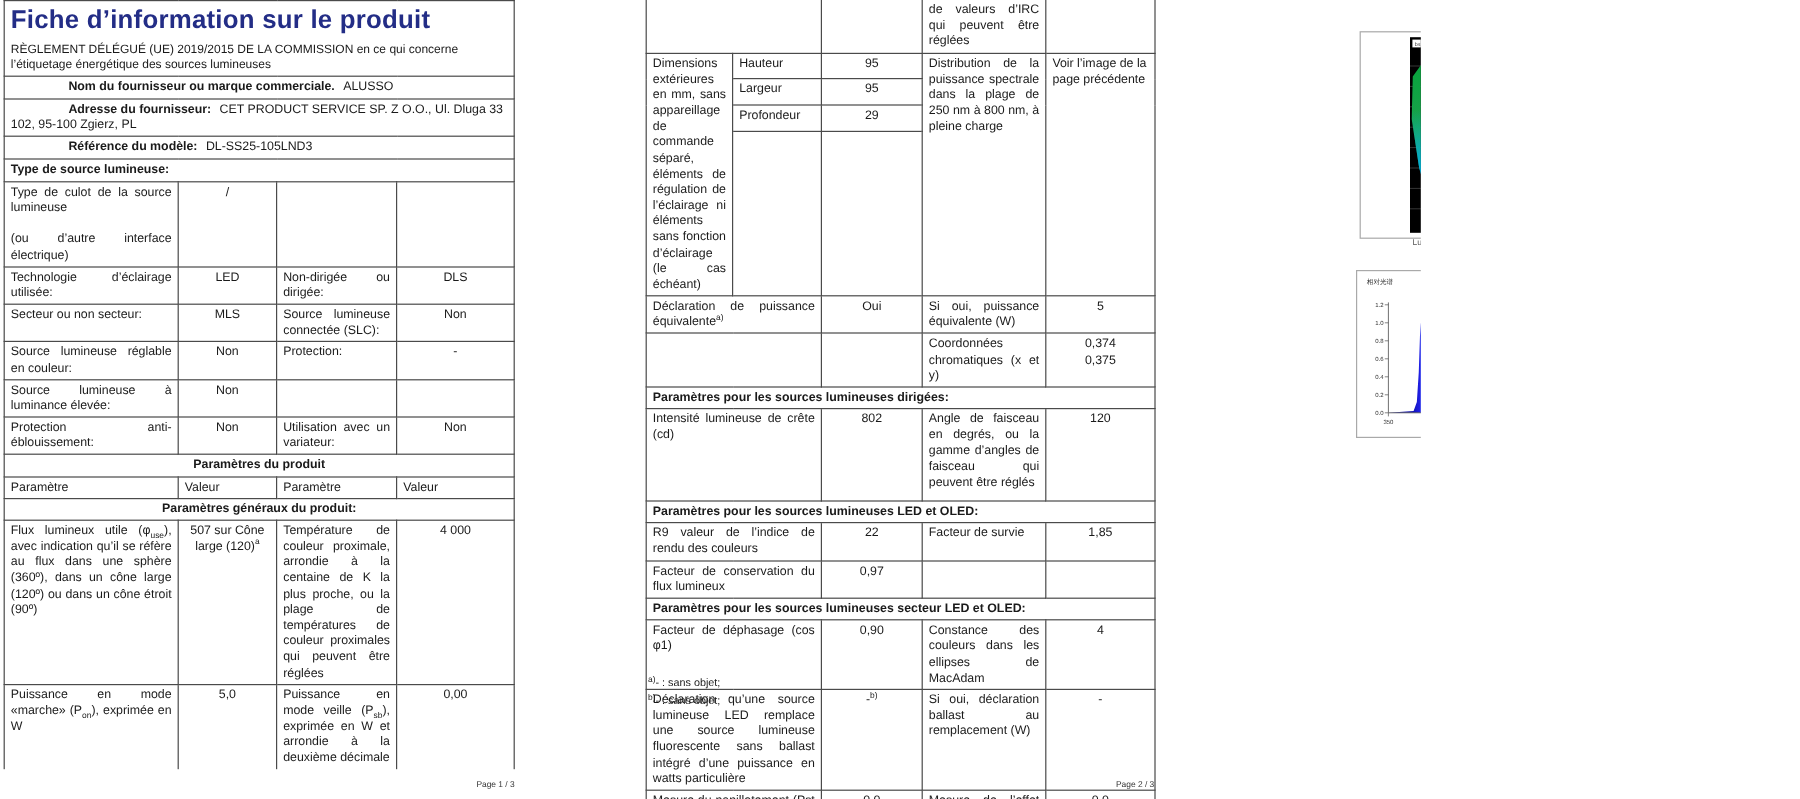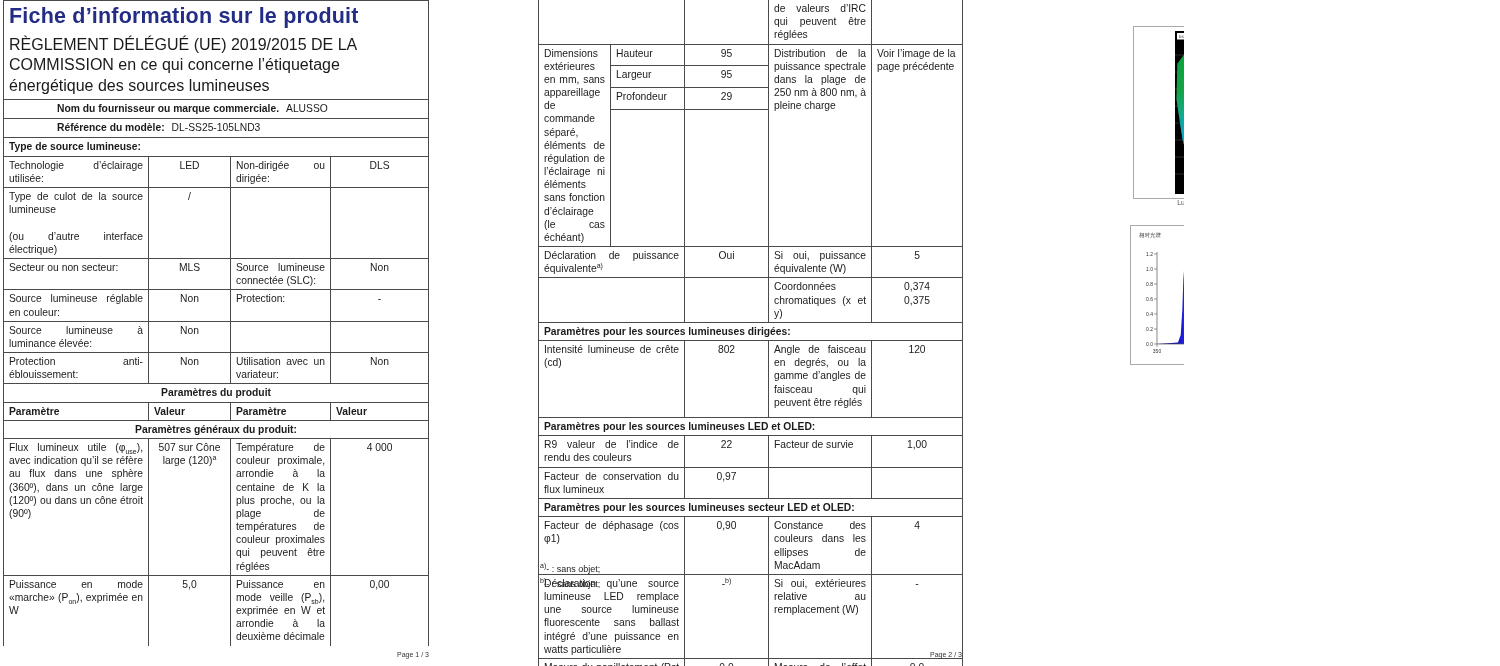--- a/index.html
+++ b/index.html
@@ -10,28 +10,28 @@
   table.t{border-collapse:collapse;table-layout:fixed;font-size:10.3px;line-height:1.28;color:#1a1a1a;}
   table.t td{border:1px solid #4a4a4a;padding:2px 5px;vertical-align:top;overflow:hidden;}
   .p1t{width:425px;}
   .p2t{width:424px;}
   .p1t tr:last-child td{border-bottom:none;}
   .p2t tr.first td{border-top:none;}
   td.param{text-align:justify;}
   td.val{text-align:center;}
   td.band{text-align:center;font-weight:bold;padding:1px 5px;}
   td.sect{font-weight:bold;padding:1px 5px;}
-  td.hdr{font-weight:bold;padding:1px 5px;margin-left:24px;}
+  td.hdr{font-weight:normal;padding:1px 5px;margin-left:24px;}
   .b{font-weight:bold;margin-left:48px;}
   sup{font-size:7px;line-height:0;}
   sub{font-size:7px;line-height:0;}
   
   td.titlecell{padding:4px 7px 6px 7px;}
   .doc-title{font-size:21.5px;font-weight:bold;color:#232d86;letter-spacing:.2px;margin-bottom:4px;}
-  .doc-sub{font-size:16px;color:#1a1a1a;line-height:1.3;}
+  .doc-sub{font-size:10px;color:#1a1a1a;line-height:1.3;}
   .inforow td{padding:3px 5px 2px 5px;}
   .inforow .v{margin-left:7px;font-weight:normal;margin-top:36px;}
   
   .footnotes{position:absolute;left:540px;top:562px;font-size:9px;line-height:1.7;color:#1a1a1a;}
   
   .pgfoot{position:absolute;top:651px;font-size:7px;color:#333;}
   
   .imgbox{position:absolute;background:#fff;border:1px solid #a9a9a9;}
   .chroma-black{position:absolute;left:41px;top:4px;width:135px;height:163px;background:#000;}
   .cap1{position:absolute;left:1130px;top:199px;width:218px;text-align:center;
@@ -56,37 +56,40 @@
           <tr style="height:62px">
             <td class="titlecell" colspan="4">
         <div class="doc-title">Fiche d’information sur le produit</div>
         <div class="doc-sub">RÈGLEMENT DÉLÉGUÉ (UE) 2019/2015 DE LA COMMISSION en ce qui concerne l’étiquetage énergétique des sources lumineuses</div>
       </td>
           </tr>
       <tr class="inforow" style="height:19px">
             <td colspan="4"><span class="b">Nom du fournisseur ou marque commerciale.</span><span class="v">ALUSSO</span></td>
           </tr>
       <tr class="inforow" style="height:19px">
+            <td colspan="4"><span class="b">Adresse du fournisseur:</span><span class="v">CET PRODUCT SERVICE SP. Z O.O., Ul. Dluga 33 102, 95-100 Zgierz, PL</span></td>
+          </tr>
+      <tr class="inforow" style="height:19px">
             <td colspan="4"><span class="b">Référence du modèle:</span><span class="v">DL-SS25-105LND3</span></td>
           </tr>
       <tr style="height:19px">
             <td class="sect" colspan="4">Type de source lumineuse:</td>
           </tr>
 
+      <tr style="height:44px">
+        <td class="param">Type de culot de la source lumineuse<br><br>(ou d’autre interface électrique)</td>
+        <td class="val">/</td>
+        <td class="param"></td>
+        <td class="val"></td>
+      </tr>
       <tr style="height:27px">
         <td class="param">Technologie d’éclairage utilisée:</td>
         <td class="val">LED</td>
         <td class="param">Non-dirigée ou dirigée:</td>
         <td class="val">DLS</td>
-      </tr>
-      <tr style="height:44px">
-        <td class="param">Type de culot de la source lumineuse<br><br>(ou d’autre interface électrique)</td>
-        <td class="val">/</td>
-        <td class="param"></td>
-        <td class="val"></td>
       </tr>
       <tr style="height:28px">
         <td class="param">Secteur ou non secteur:</td>
         <td class="val">MLS</td>
         <td class="param">Source lumineuse connectée (SLC):</td>
         <td class="val">Non</td>
       </tr>
       <tr style="height:27px">
         <td class="param">Source lumineuse réglable en couleur:</td>
         <td class="val">Non</td>
@@ -193,41 +196,41 @@
         <td class="param">Angle de faisceau en degrés, ou la gamme d’angles de faisceau qui peuvent être réglés</td>
         <td class="val">120</td>
       </tr>
       <tr style="height:15px">
             <td class="sect" colspan="5">Paramètres pour les sources lumineuses LED et OLED:</td>
           </tr>
       <tr style="height:26px">
         <td class="param" colspan="2">R9 valeur de l’indice de rendu des couleurs</td>
         <td class="val">22</td>
         <td class="param">Facteur de survie</td>
-        <td class="val">1,00</td>
+        <td class="val">1,85</td>
       </tr>
       <tr style="height:29px">
         <td class="param" colspan="2">Facteur de conservation du flux lumineux</td>
         <td class="val">0,97</td>
         <td class="param"></td>
         <td class="val"></td>
       </tr>
       <tr style="height:17px">
             <td class="sect" colspan="5">Paramètres pour les sources lumineuses secteur LED et OLED:</td>
           </tr>
       <tr style="height:34px">
         <td class="param" colspan="2">Facteur de déphasage (cos φ1)</td>
         <td class="val">0,90</td>
         <td class="param">Constance des couleurs dans les ellipses de MacAdam</td>
         <td class="val">4</td>
       </tr>
       <tr style="height:60px">
         <td class="param" colspan="2">Déclaration qu’une source lumineuse LED remplace une source lumineuse fluorescente sans ballast intégré d’une puissance en watts particulière</td>
         <td class="val">-<sup>b)</sup></td>
-        <td class="param">Si oui, extérieures relative au remplacement (W)</td>
+        <td class="param">Si oui, déclaration ballast au remplacement (W)</td>
         <td class="val">-</td>
       </tr>
       <tr style="height:38px">
         <td class="param" colspan="2">Mesure du papillotement (Pst LM)</td>
         <td class="val">0,0</td>
         <td class="param">Mesure de l’effet stroboscopique (SVM)</td>
         <td class="val">0,0</td>
       </tr>
     </tbody>
       </table>

